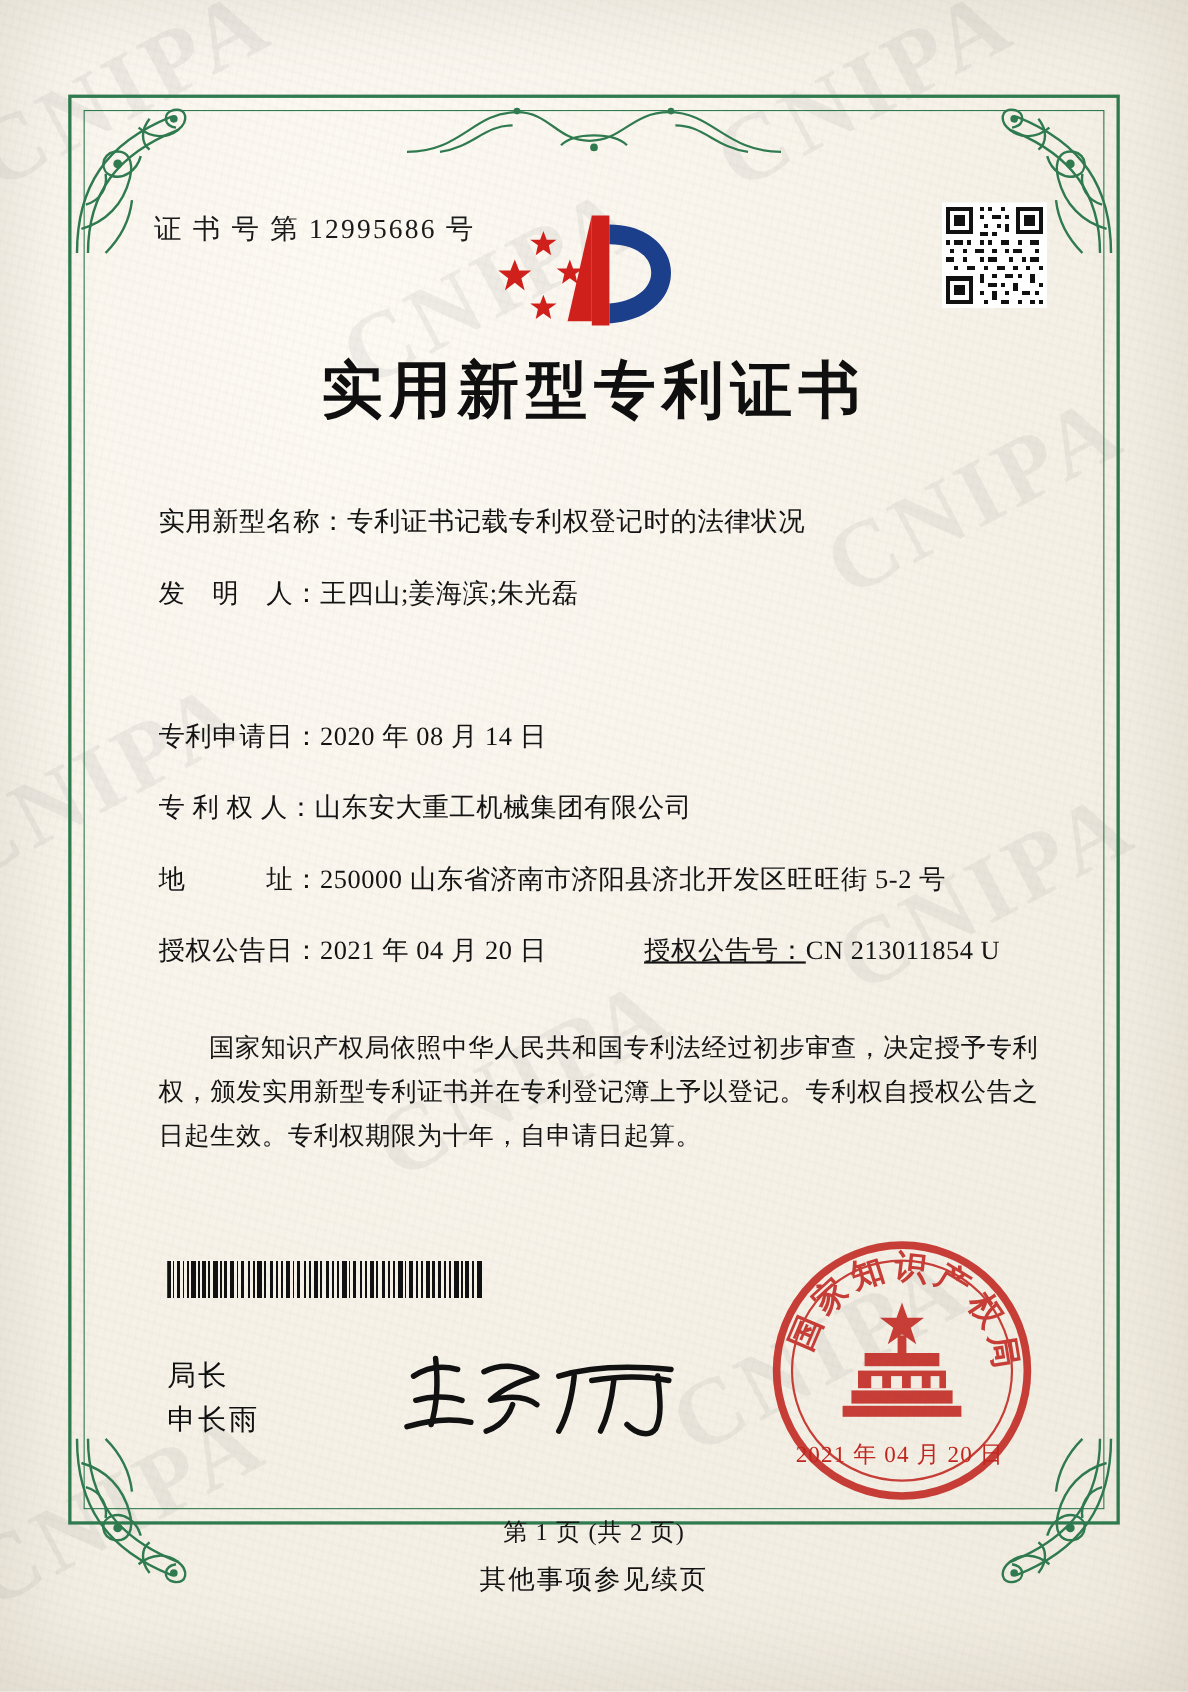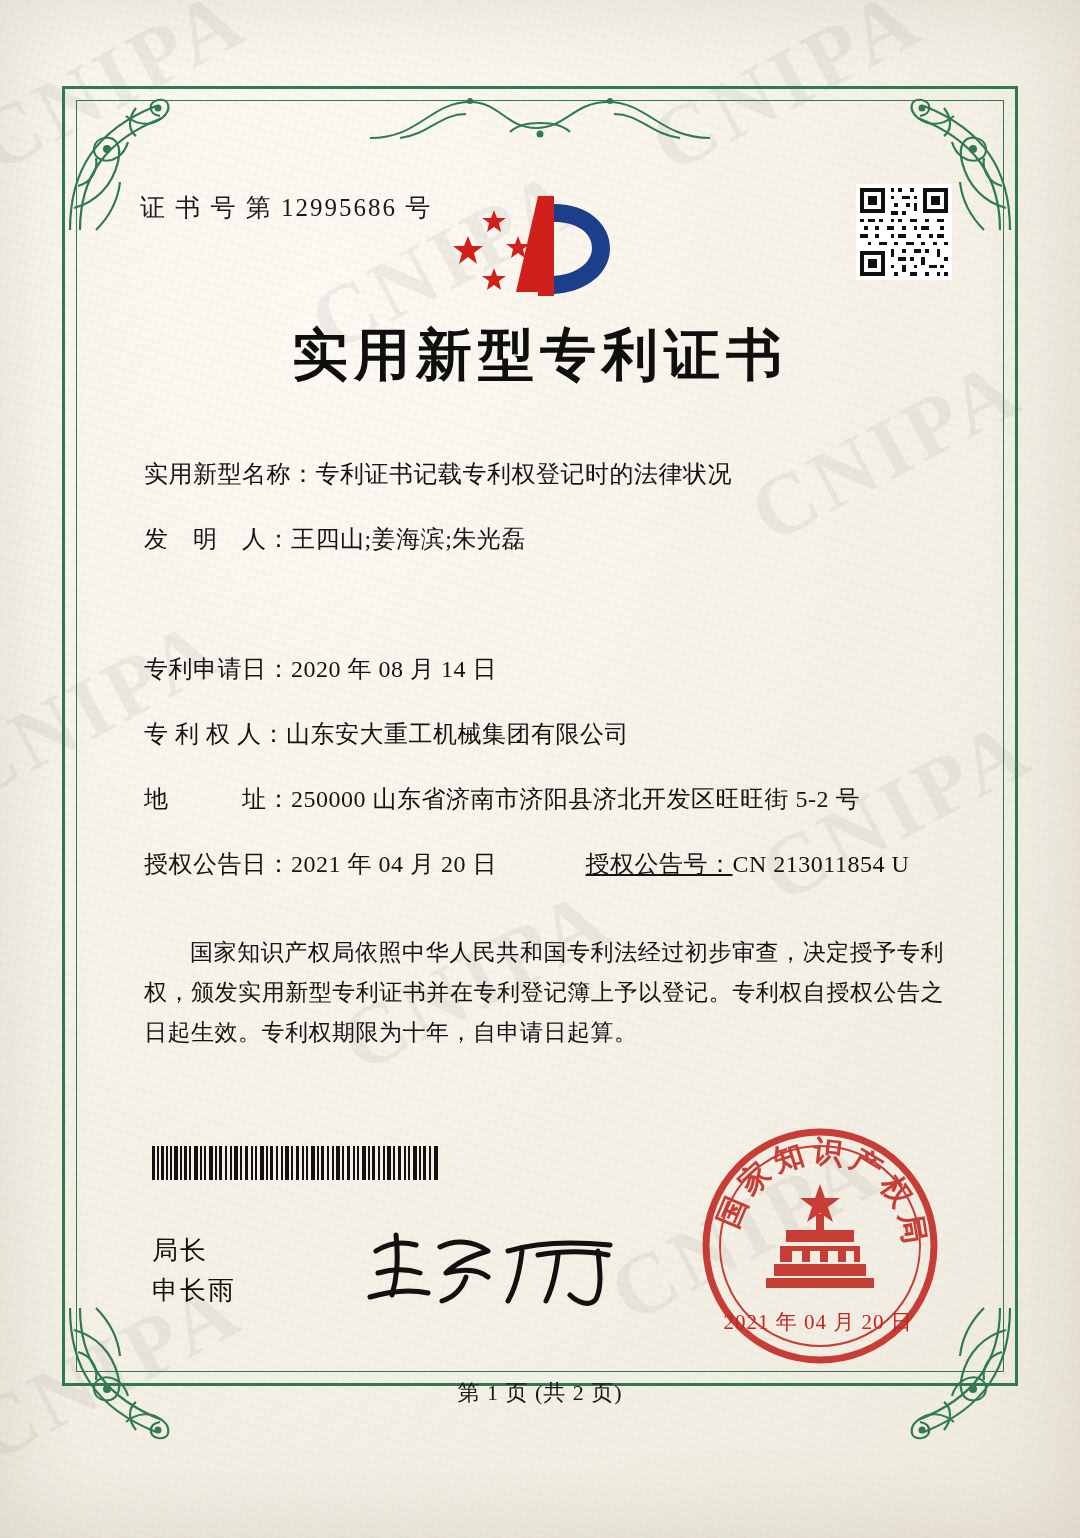--- a/index.html
+++ b/index.html
@@ -546,15 +546,16 @@
         <text font-family="'Liberation Serif', serif" font-size="30" font-weight="bold" fill="#c0261f" letter-spacing="6">
           <textPath href="#sealArc" startOffset="6%">国家知识产权局</textPath>
         </text>
       </g>
     </svg>
     <div id="seal-date">2021 年 04 月 20 日</div>
 
     <div id="page-indicator">第 1 页 (共 2 页)</div>
   </div>
 
+  <div id="footer-note">其他事项参见续页</div>
 
   <div class="edge-shadow"></div>
 </div>
 
 </body></html>

